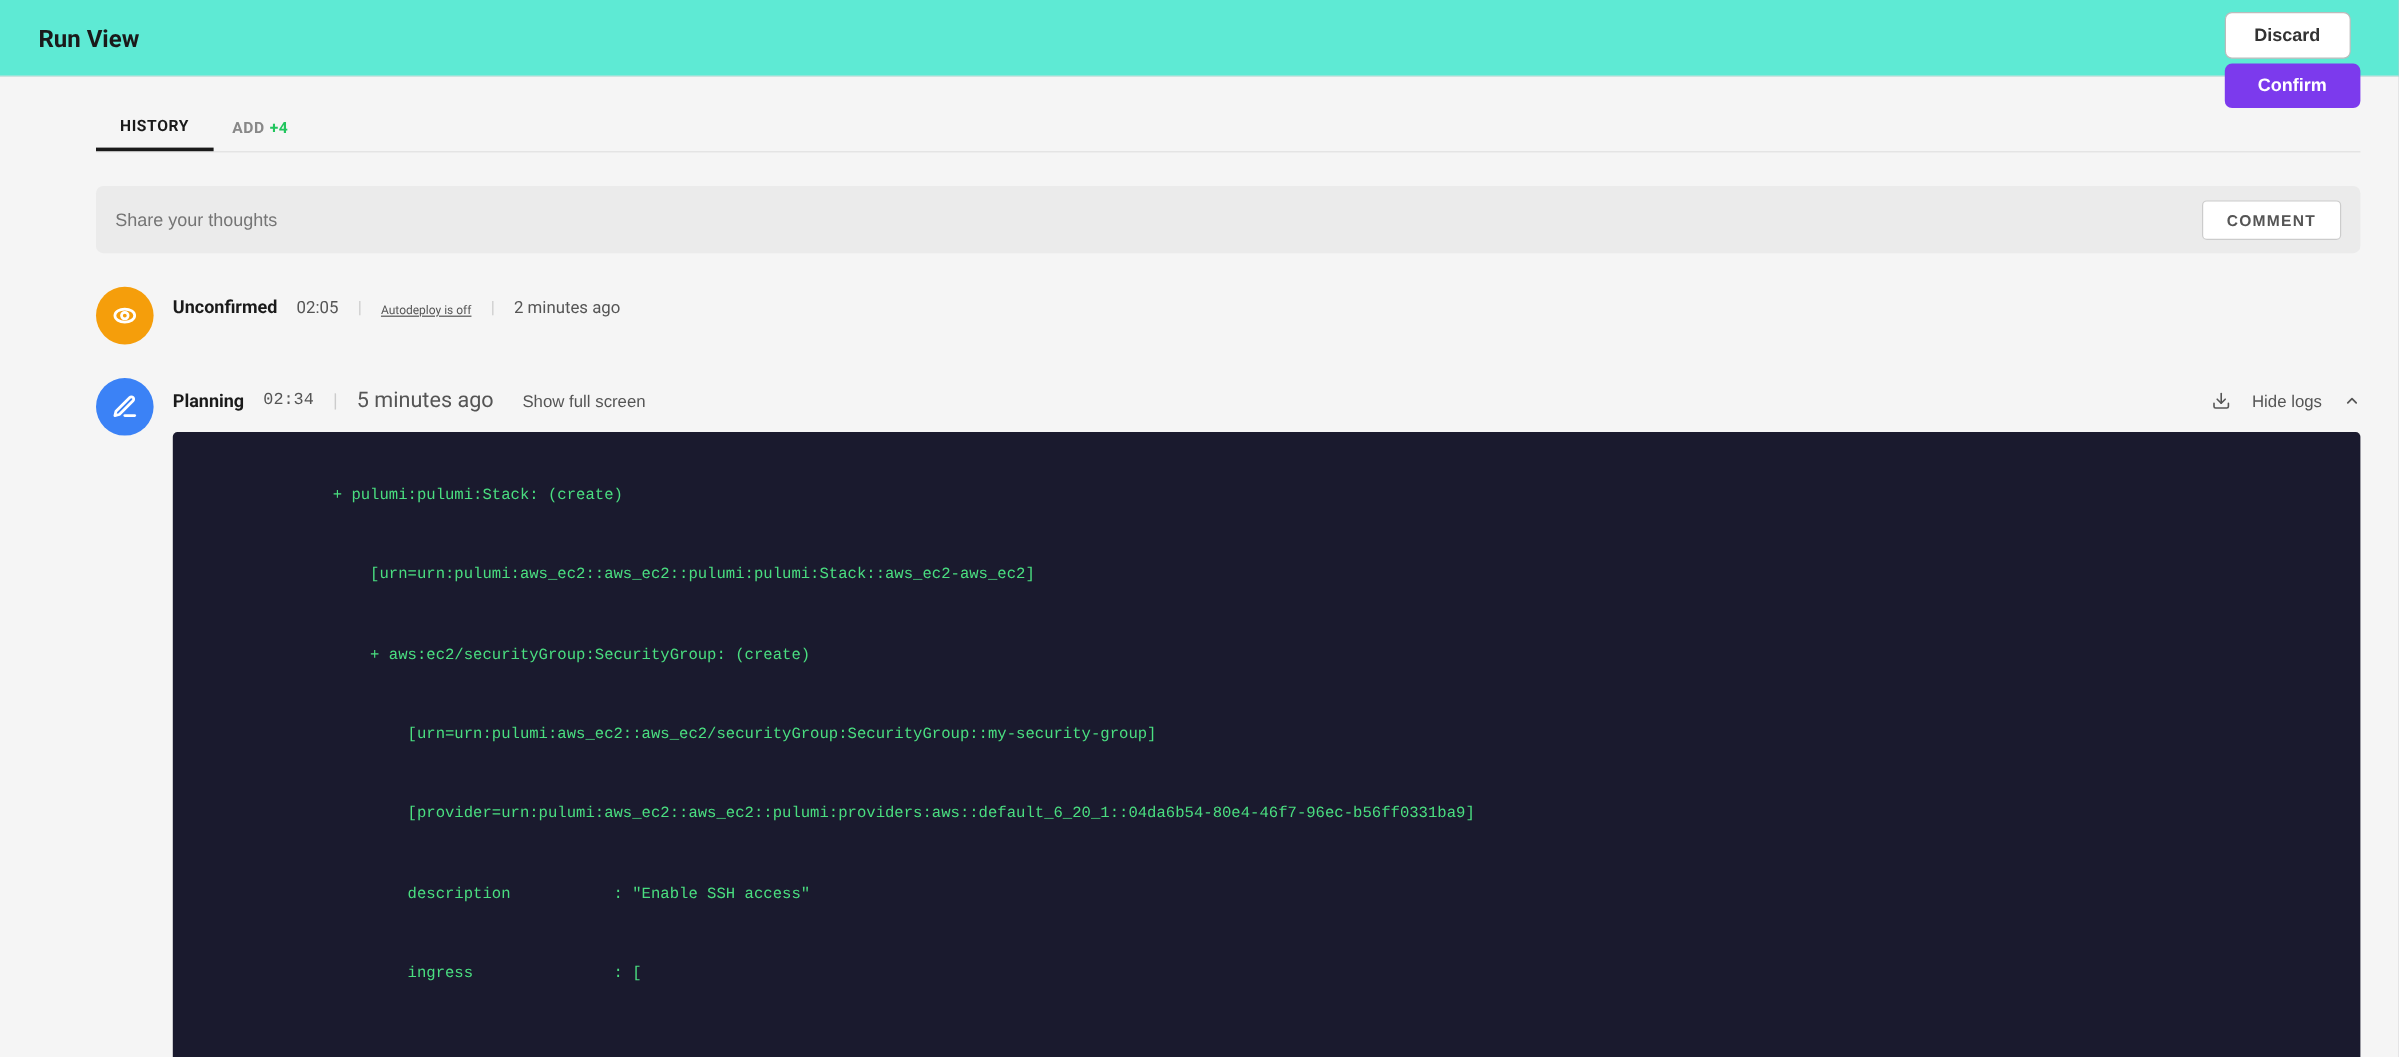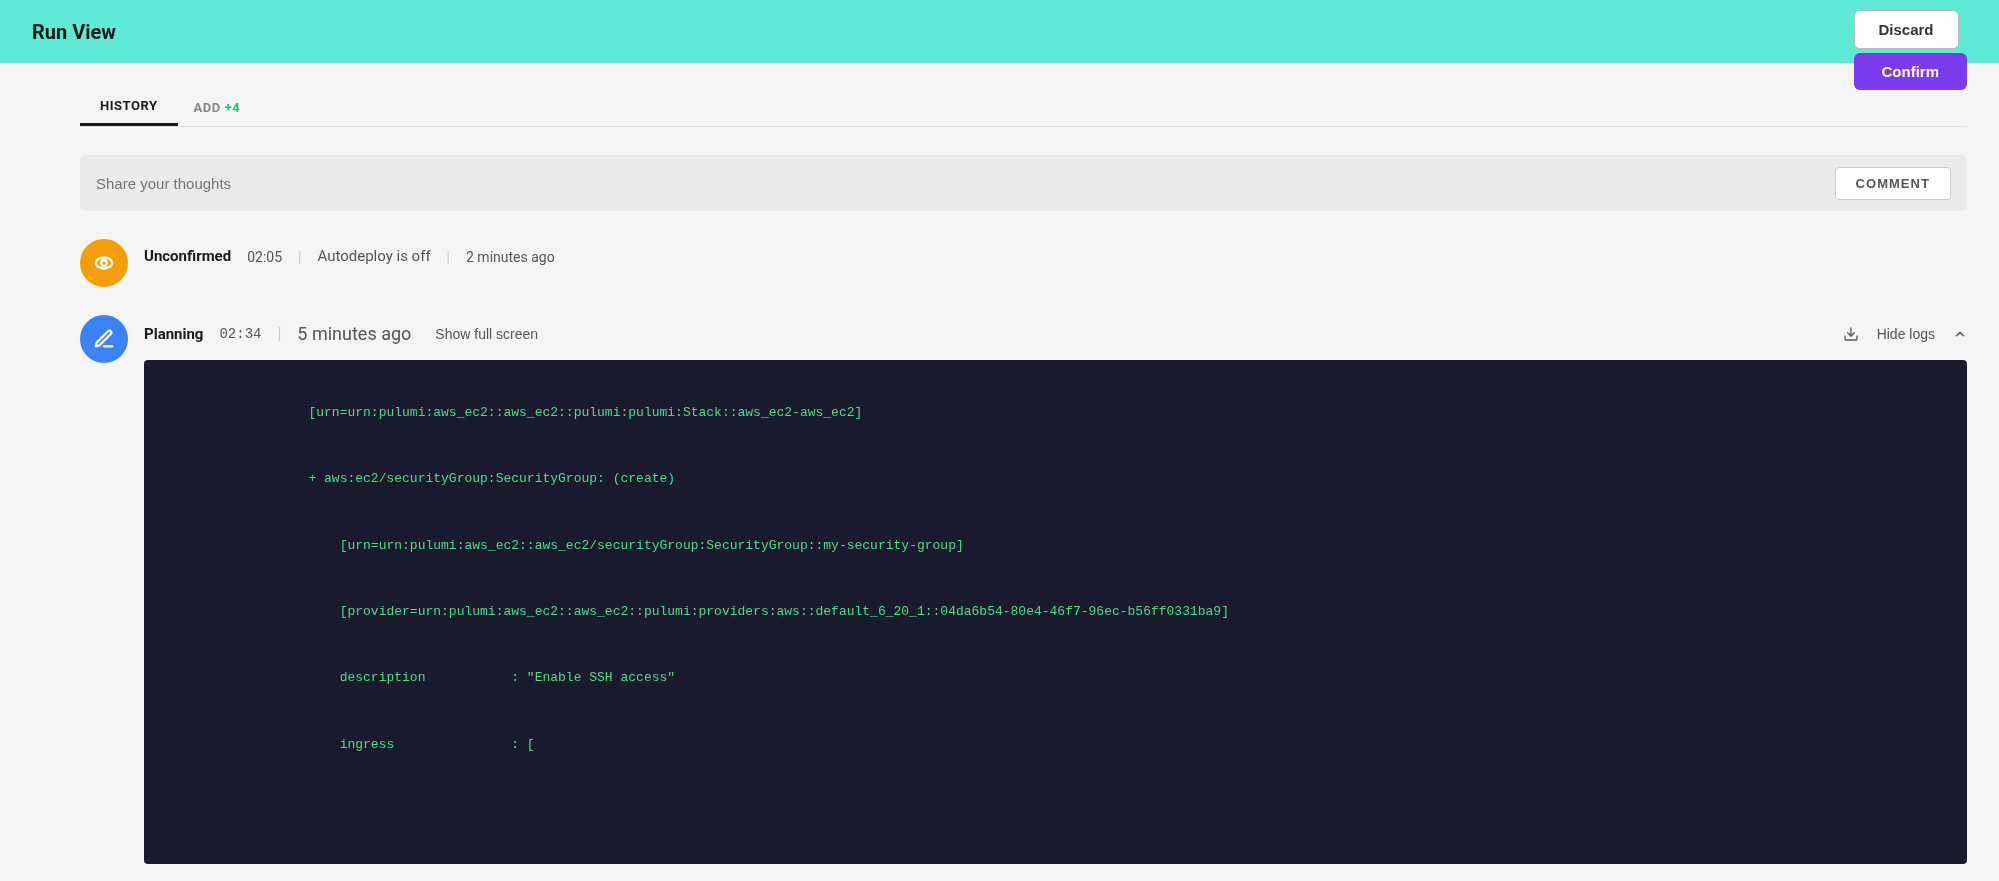--- a/index.html
+++ b/index.html
@@ -208,22 +208,23 @@
     .timeline-time {
       font-size: 14px;
       color: #555;
       font-weight: 400;
     }
     .timeline-separator {
       color: #ccc;
       font-size: 14px;
     }
     .timeline-autodeploy {
-      font-size: 15px;
-      color: #555;
+      font-size: 10px;
+      color: #555;
+      text-decoration: underline;
     }
     .timeline-ago {
       font-size: 14px;
       color: #555;
     }
 
     
     .planning-row {
       display: flex;
       flex-direction: column;
@@ -372,20 +373,23 @@
               </svg>
               <span>Hide logs</span>
               <svg width="14" height="14" viewBox="0 0 24 24" fill="none" stroke="currentColor" stroke-width="2.5" stroke-linecap="round" stroke-linejoin="round">
                 <polyline points="18 15 12 9 6 15"></polyline>
               </svg>
             </button>
           </div>
 
           <div class="code-terminal">
             <div class="code-line">
+              <span class="code-green">+ pulumi:pulumi:Stack: (create)</span>
+            </div>
+            <div class="code-line">
               <span class="code-green">    [urn=urn:pulumi:aws_ec2::aws_ec2::pulumi:pulumi:Stack::aws_ec2-aws_ec2]</span>
             </div>
             <div class="code-line">
               <span class="code-green">    + aws:ec2/securityGroup:SecurityGroup: (create)</span>
             </div>
             <div class="code-line">
               <span class="code-green">        [urn=urn:pulumi:aws_ec2::aws_ec2/securityGroup:SecurityGroup::my-security-group]</span>
             </div>
             <div class="code-line">
               <span class="code-green">        [provider=urn:pulumi:aws_ec2::aws_ec2::pulumi:providers:aws::default_6_20_1::04da6b54-80e4-46f7-96ec-b56ff0331ba9]</span>

